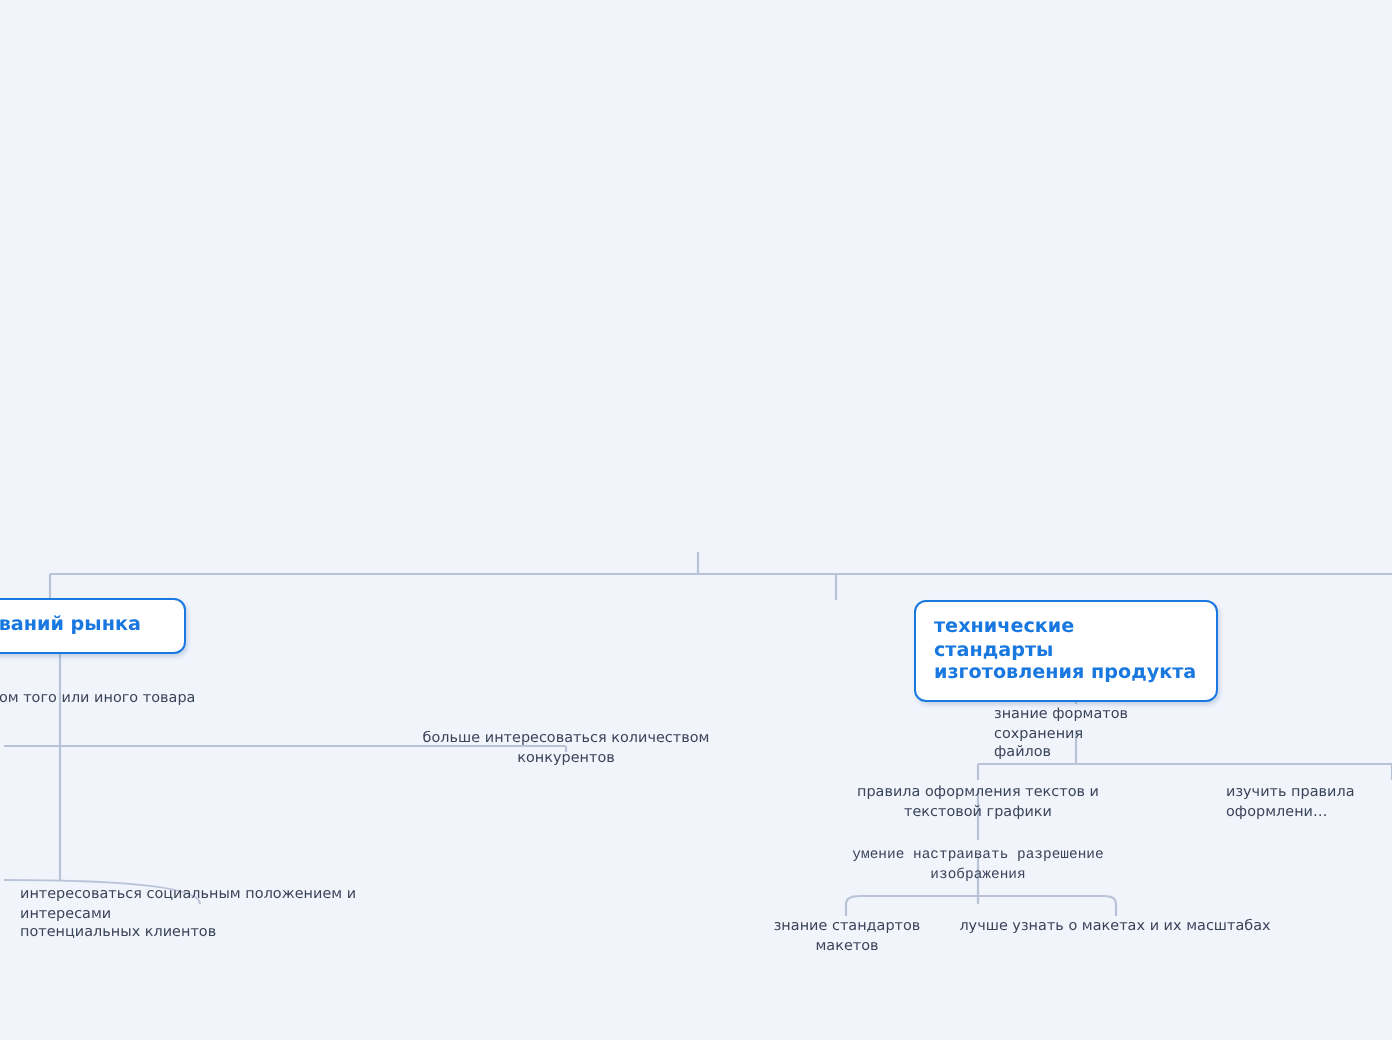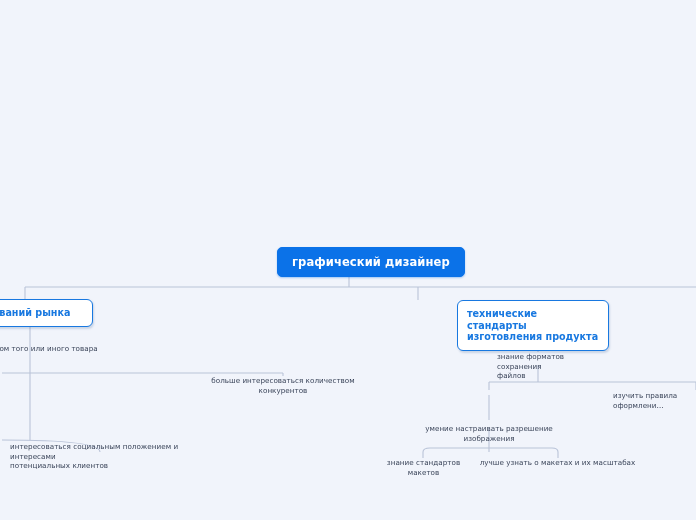--- a/index.html
+++ b/index.html
@@ -99,43 +99,43 @@
       <path d="M489,382 L489,390"></path>
       <path d="M696,382 L696,390"></path>
       <path d="M489,395 L489,420"></path>
       <path d="M489,428 L489,452"></path>
       <path d="M423,452 Q423,448 430,448 L552,448 Q558,448 558,452"></path>
       <path d="M423,452 L423,458"></path>
       <path d="M558,452 L558,458"></path>
     </g>
   </svg>
 
-  <div class="node node-root" style="left:277px; top:247px;">графический дизайнер</div>
 
   <div class="node node-l1" style="left:-62px; top:299px; width:155px;">…я требований рынка</div>
 
   <div class="node node-l1" style="left:457px; top:300px; width:152px;">технические стандарты изготовления
 продукта</div>
 
   <div class="node node-leaf left" style="left:-40px; top:344px; width:145px;">…за спросом того или иного товара</div>
 
   <div class="node node-leaf left" style="left:-38px; top:375px; width:46px;">…</div>
 
   <div class="node node-leaf left" style="left:-38px; top:407px; width:46px;">…ния</div>
 
-  <div class="node node-leaf center" style="left:200px; top:376px; width:166px;">больше  интересоваться количеством конкурентов</div>
+  <div class="node node-leaf center" style="left:200px; top:364px; width:166px;">больше  интересоваться количеством конкурентов</div>
 
   <div class="node node-leaf left" style="left:10px; top:442px; width:180px;">интересоваться социальным положением и интересами
 потенциальных клиентов</div>
 
   <div class="node node-leaf left" style="left:497px; top:352px; width:110px;">знание форматов сохранения
 файлов</div>
 
+  <div class="node node-leaf center" style="left:410px; top:391px; width:158px;">правила оформления текстов и текстовой графики</div>
 
   <div class="node node-leaf left" style="left:613px; top:391px; width:95px;">изучить правила оформлени…</div>
 
-  <div class="node node-leaf center" style="left:414px; top:424px; width:150px;">умение настраивать разрешение изображения</div>
+  <div class="node node-leaf center" style="left:414px; top:424px; width:150px;font-family:Liberation Mono, monospace;">умение настраивать разрешение изображения</div>
 
   <div class="node node-leaf center" style="left:476px; top:458px; width:163px;">лучше узнать о макетах и их масштабах</div>
 
   <div class="node node-leaf center" style="left:377px; top:458px; width:93px;">знание стандартов макетов</div>
 
 </div>
 
 </body></html>

